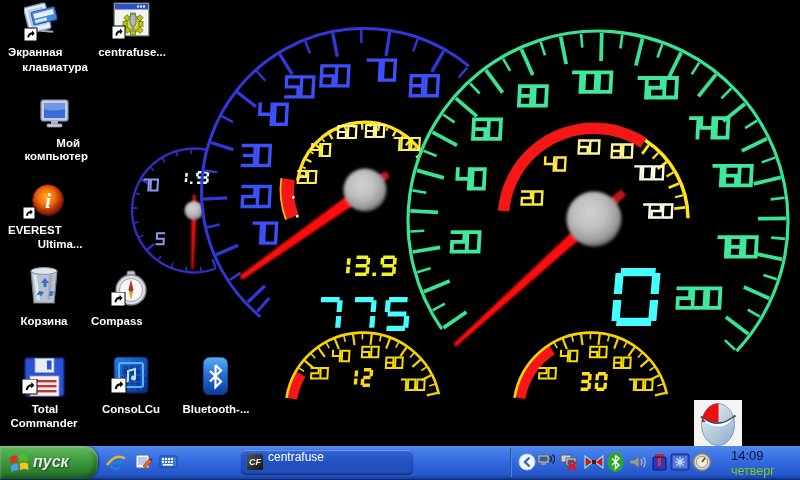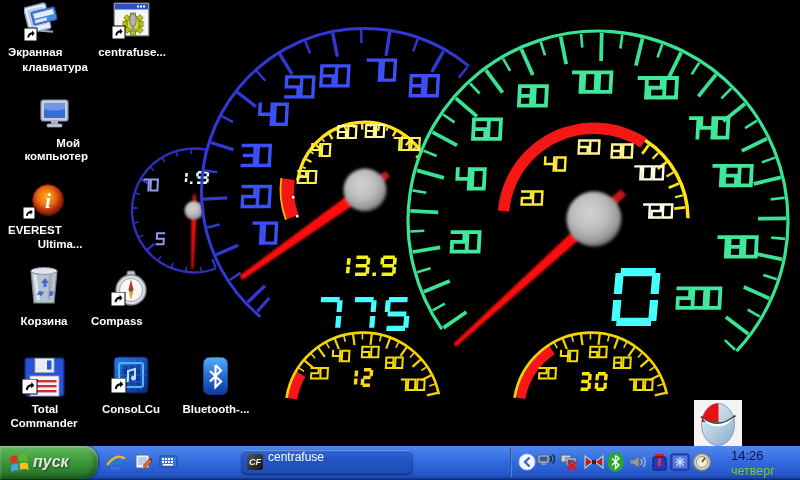--- a/index.html
+++ b/index.html
@@ -681,15 +681,15 @@
     <div style="position:absolute;left:670px;top:452px;width:21px;height:20px"><svg width="21" height="20" xmlns="http://www.w3.org/2000/svg">
         <rect x="1" y="2" width="18" height="16" rx="2" fill="#3858c8" stroke="#182878"></rect>
         <rect x="3" y="4" width="14" height="12" fill="#5878e0"></rect>
         <path d="M 10 5 v 10 M 5 10 h 10 M 6.5 6.5 l 7 7 M 13.5 6.5 l -7 7" stroke="#c8e0ff" stroke-width="1.2"></path>
       </svg></div>
     <div style="position:absolute;left:692px;top:452px;width:21px;height:20px"><svg width="21" height="20" xmlns="http://www.w3.org/2000/svg">
         <circle cx="10" cy="10" r="8.5" fill="#d8d4c8" stroke="#888070" stroke-width="1.5"></circle>
         <circle cx="10" cy="10" r="5.5" fill="#f0ece0" stroke="#a09880"></circle>
         <path d="M 10 10 L 13 6" stroke="#604818" stroke-width="1.5"></path>
       </svg></div>
-<div style="position:absolute;left:731px;top:448px;width:66px;text-align:left;color:#0c1430;font:13px 'Liberation Sans',sans-serif">14:26</div>
+<div style="position:absolute;left:731px;top:448px;width:66px;text-align:left;color:#0c1430;font:13px 'Liberation Sans',sans-serif">14:09</div>
 <div style="position:absolute;left:731px;top:464px;width:66px;text-align:left;color:#84cc16;font:12.5px 'Liberation Sans',sans-serif">четверг</div>
 
 </div>
 </body></html>

